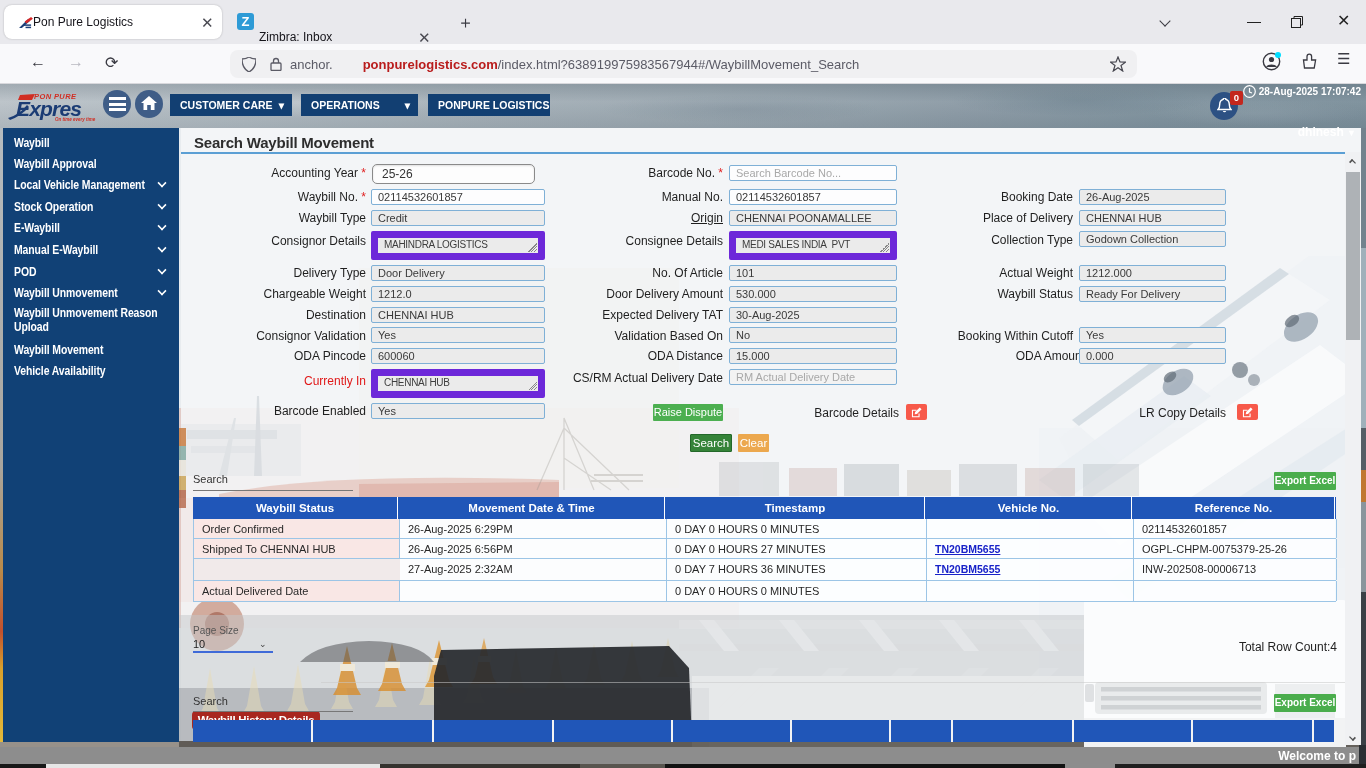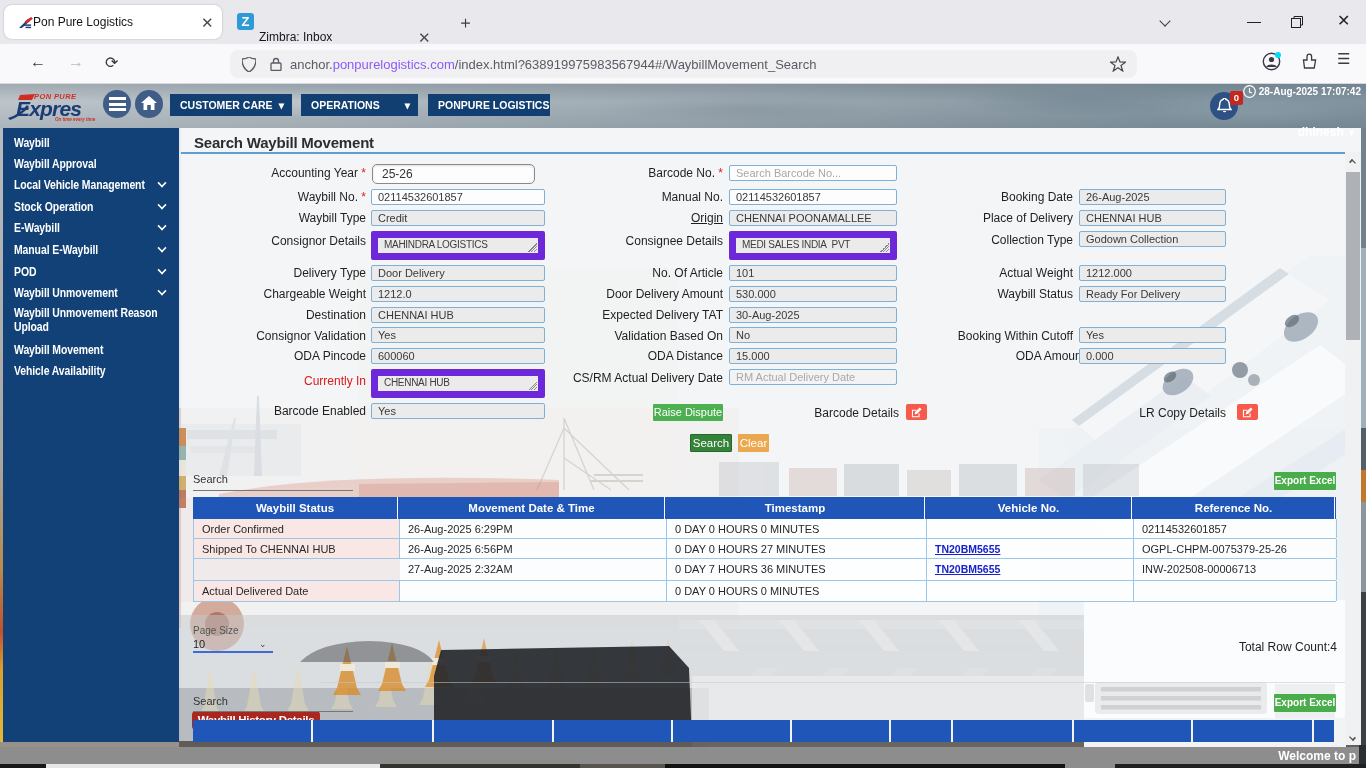--- a/index.html
+++ b/index.html
@@ -15,21 +15,21 @@
 #tab2 { position:absolute; left:230px; top:20px; width:212px; height:34px; }
 #tab2 .title { position:absolute; left:29px; top:10px; font-size:12px; color:#15141a; }
 #zicon { position:absolute; left:237px; top:13px; width:17px; height:17px; background:#2e9bd6; border-radius:3px; color:#fff; font-weight:bold; font-size:13px; text-align:center; line-height:17px; }
 #newtab { position:absolute; left:457px; top:11px; font-size:17px; color:#3a3a42; }
 .winbtn { position:absolute; top:13px; font-size:14px; color:#222; }
 
 #toolbar { position:absolute; left:0; top:44px; width:1366px; height:40px; background:#f9f9fb; border-bottom:1px solid #d8d8dc; }
 .navbtn { position:absolute; top:9px; font-size:16px; color:#3a3a42; }
 #urlbar { position:absolute; left:230px; top:6px; width:907px; height:28px; background:#f0f0f2; border-radius:8px; }
 #urltext { position:absolute; left:60px; top:7px; font-size:13px; color:#5b5b66; white-space:nowrap; }
-#urltext b { color:#8b5cf6; font-weight:normal; }
+#urltext b { color:#b91c1c; font-weight:bold;margin-left:30px; }
 
 
 #apphead { position:absolute; left:0; top:84px; width:1366px; height:44px;
   background:linear-gradient(90deg,#b9c1c7 0%,#aeb8bf 18%,#a3aeb6 35%,#99a6af 52%,#8a99a4 70%,#7e919d 85%,#798d99 100%); }
 #apphead:after { content:""; position:absolute; left:0; top:0; width:100%; height:100%;
   background:linear-gradient(180deg,rgba(90,105,115,0.25),rgba(255,255,255,0.06) 40%,rgba(80,95,105,0.12)); }
 .circbtn { position:absolute; top:90px; width:28px; height:28px; border-radius:50%; background:#3f5d87; z-index:3; }
 .navblock { position:absolute; top:94px; height:22px; background:#123f72; color:#fff; font-size:10.5px; font-weight:bold; line-height:22px; padding-left:10px; z-index:3; }
 #hdrdate { position:absolute; top:85px; right:5px; color:#fff; font-size:10px; font-weight:bold; z-index:3; }
 #hdruser { position:absolute; top:105px; right:10px; color:#fff; font-size:12px; font-weight:bold; z-index:3;margin-top:20px; }

